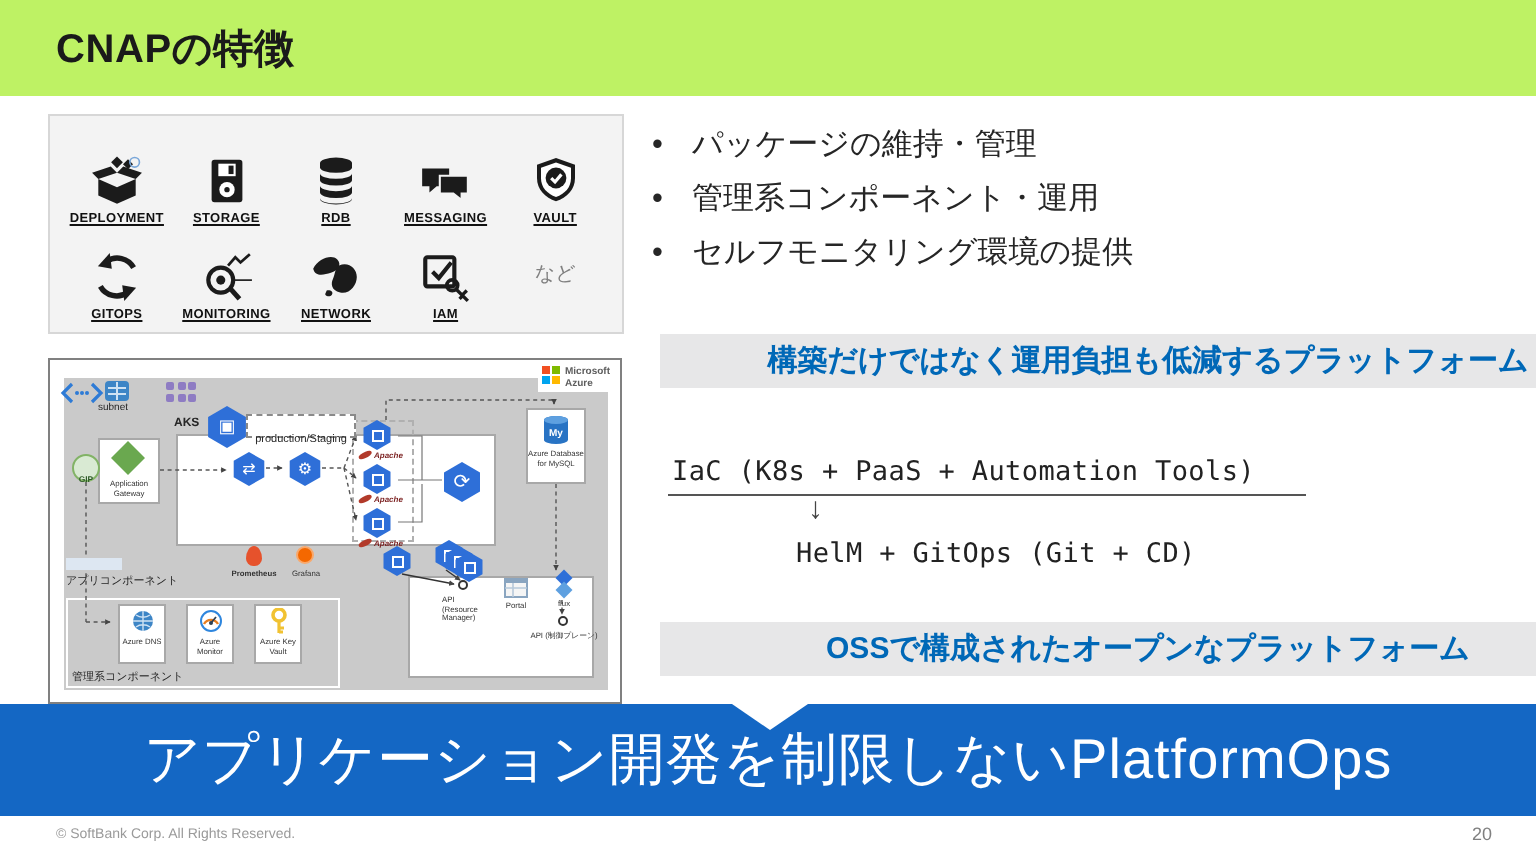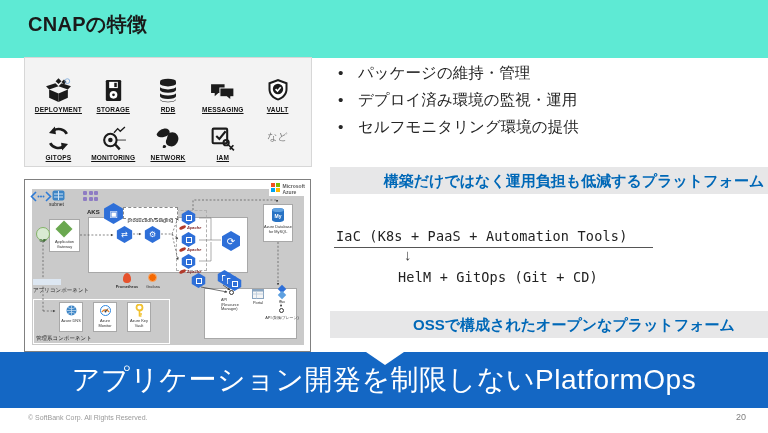--- a/index.html
+++ b/index.html
@@ -2,37 +2,37 @@
 <html><head>
 <meta charset="utf-8">
 <style>
   * { margin:0; padding:0; box-sizing:border-box; }
   html,body { background:#fff; }
   .slide {
     position:relative; width:768px; height:433px; overflow:hidden;
     background:#ffffff; font-family:"Liberation Sans","DejaVu Sans",sans-serif;
   }
   
-  .header { position:absolute; left:0; top:0; width:768px; height:58px; background:#5eead4; }
+  .header { position:absolute; left:0; top:0; width:768px; height:48px; background:#bef264; }
   .title { position:absolute; left:28px; top:11px; font-size:20px; font-weight:bold; color:#1a1a1a; letter-spacing:.3px; }
 
   
   .icon-box {
     position:absolute; left:24px; top:57px; width:288px; height:110px;
     background:#f3f3f3; border:1px solid #d7d7d7;
     display:grid; grid-template-columns:repeat(5,1fr); grid-template-rows:1fr 1fr;
     padding:7px 6px 5px 6px;
   }
   .cap { display:flex; flex-direction:column; align-items:center; justify-content:flex-end; }
   .cap svg { display:block; margin-bottom:2px; }
   .cap-label { font-size:6.5px; font-weight:bold; color:#111; text-decoration:underline; letter-spacing:.2px; white-space:nowrap; }
   .etc { display:flex; align-items:center; justify-content:center; font-size:10px; color:#7f7f7f; }
 
   
-  .bullets { position:absolute; left:332px; top:59px; width:430px; list-style:none; }
+  .bullets { position:absolute; left:320px; top:59px; width:430px; list-style:none; }
   .bullets li { position:relative; padding-left:26px; font-size:15.5px; color:#262626; line-height:27px; white-space:nowrap; }
   .bullets li::before { content:"•"; position:absolute; left:6px; color:#262626; }
 
   
   .hl-bar {
     position:absolute; left:330px; width:488px; height:27px; background:#e7e7e8;
     color:#0068b7; font-weight:bold; font-size:15px; line-height:27px; text-align:center; white-space:nowrap;
   }
   .hl-build { top:167px; }
   .hl-oss { top:311px; }
@@ -183,21 +183,21 @@
         <path d="M18.5 19l5.5 5.5M21.5 21.5l2-2M20 23.5l1.7-1.7" stroke="#1b1b1b" stroke-width="1.6"></path>
           </svg>
         </span>
       <span class="cap-label">IAM</span>
     </div>
     <div class="cap etc">など</div>
   </div>
 
   <ul class="bullets">
     <li>パッケージの維持・管理</li>
-    <li>デプロイ済み環境の監視・運用</li>
+    <li>管理系コンポーネント・運用</li>
     <li>セルフモニタリング環境の提供</li>
   </ul>
 
   <div class="hl-bar hl-build">構築だけではなく運用負担も低減するプラットフォーム</div>
   <div class="hl-bar hl-oss">OSSで構成されたオープンなプラットフォーム</div>
 
   <div class="hand hand-line1">IaC (K8s + PaaS + Automation Tools)</div>
   <div class="hand-arrow">↓</div>
   <div class="hand hand-line2">HelM + GitOps (Git + CD)</div>
 

